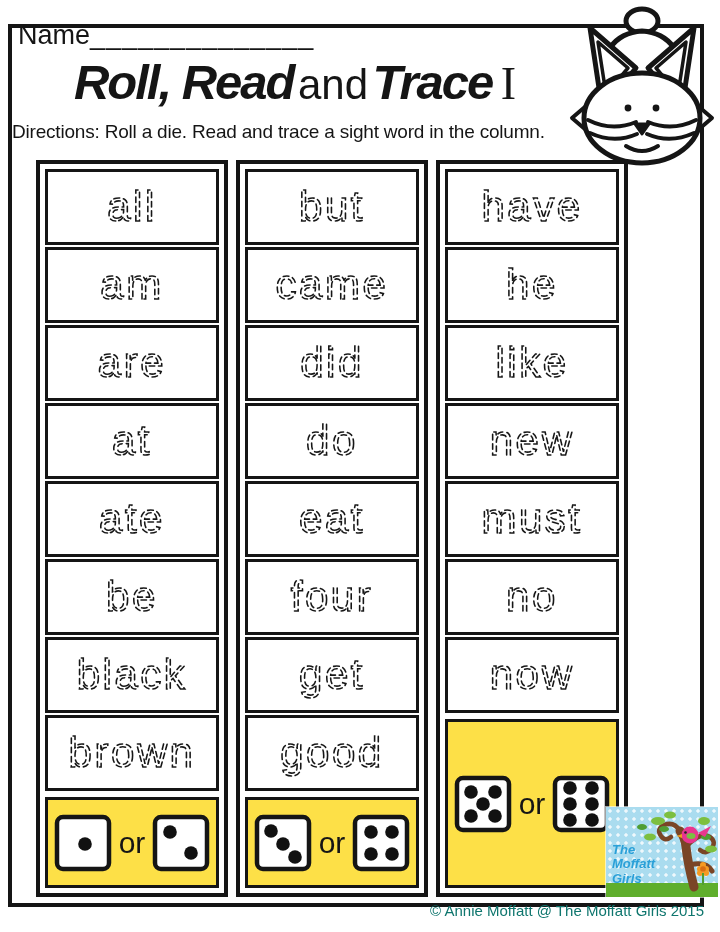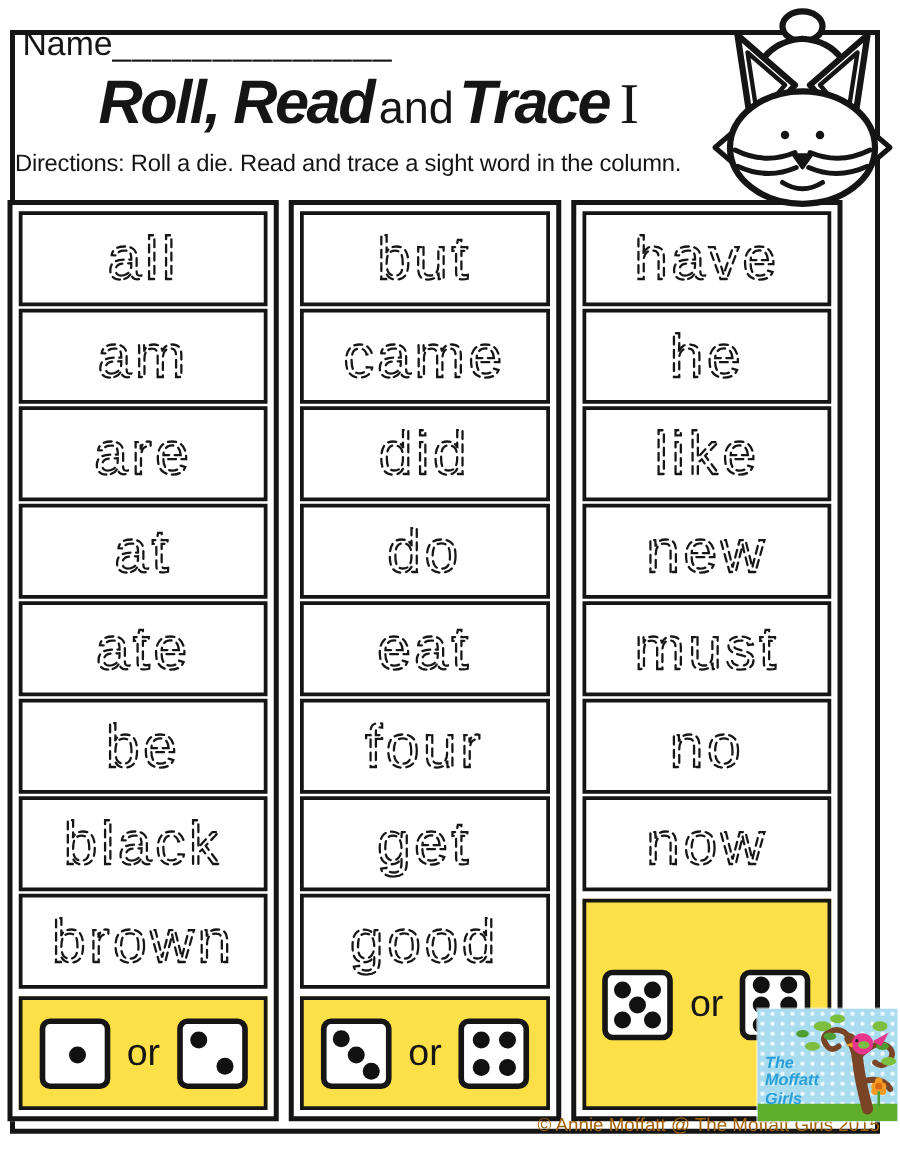--- a/index.html
+++ b/index.html
@@ -5,44 +5,44 @@
   html,body{margin:0;padding:0;background:#fff;}
   .page{position:relative;width:720px;height:932px;background:#fff;overflow:hidden;
         font-family:"Liberation Sans",sans-serif;color:#151515;}
   .frame{position:absolute;left:8px;top:24px;width:696px;height:883px;
          border:4px solid #151515;box-sizing:border-box;z-index:1;}
   
   .name-row{position:absolute;top:20px;left:18px;z-index:2;font-size:27px;}
   .name-line{letter-spacing:1px;}
   .title{position:absolute;top:54px;left:0;width:590px;text-align:center;z-index:2;white-space:nowrap;}
   .t-bold{font-weight:900;font-size:49px;letter-spacing:-2px;font-style:italic;}
-  .t-script{font-weight:400;font-size:36px;letter-spacing:0;text-align:center;}
+  .t-script{font-weight:400;font-size:42px;letter-spacing:0;text-align:center;}
   .t-roman{font-family:"Liberation Serif",serif;font-size:46px;font-weight:500;padding-left:4px;}
   .directions{position:absolute;top:121px;left:12px;width:570px;z-index:2;
               font-size:19px;letter-spacing:-0.2px;}
   
   .fox{position:absolute;top:4px;right:2px;width:152px;height:162px;z-index:5;}
   
-  .table{position:absolute;top:160px;left:6px;width:668px;height:737px;z-index:2;
+  .table{position:absolute;top:160px;left:36px;width:592px;height:737px;z-index:2;
          display:grid;grid-template-columns:1fr 1fr 1fr;gap:8px;}
   .col{border:4px solid #151515;box-sizing:border-box;padding:5px;
        display:flex;flex-direction:column;background:#fff;}
   .cell{height:76px;border:3px solid #151515;box-sizing:border-box;margin-bottom:2px;
         background:#fff;overflow:hidden;}
   .cell svg{width:100%;height:100%;display:block;}
   .trace{font-family:"Liberation Sans",sans-serif;font-size:50px;letter-spacing:3px;
          fill:none;stroke:#161616;stroke-width:1.9;stroke-dasharray:6.5 4.5;stroke-linecap:round;}
   .dicebox{flex:1;margin-top:4px;border:3px solid #151515;box-sizing:border-box;
            display:flex;align-items:center;justify-content:space-evenly;background:#fde047;}
   .die{width:60px;height:60px;}
   .dieface{fill:#fff;stroke:#151515;stroke-width:4.5;}
   .die circle{fill:#111;}
   .or{font-size:30px;font-weight:400;}
   
-  .footer{position:absolute;bottom:23px;right:16px;z-index:2;font-size:15px;color:#a16207;}
+  .footer{position:absolute;bottom:13px;right:16px;z-index:2;font-size:15px;color:#0f766e;}
   .logo{position:absolute;bottom:35px;right:2px;width:112px;height:90px;z-index:6;
         background-color:#aadcef;
         background-image:radial-gradient(circle,rgba(255,255,255,.8) 1.4px,rgba(255,255,255,0) 2px);
         background-size:8px 8px;box-shadow:0 0 0 1px rgba(255,255,255,.6);}
   .logo svg{position:absolute;inset:0;width:100%;height:100%;}
   .logo-text{position:absolute;left:6px;top:36px;z-index:2;color:#2aa0d8;
              font-weight:700;font-size:13px;line-height:1.1;font-style:italic;}
 </style>
 </head>
 <body>

